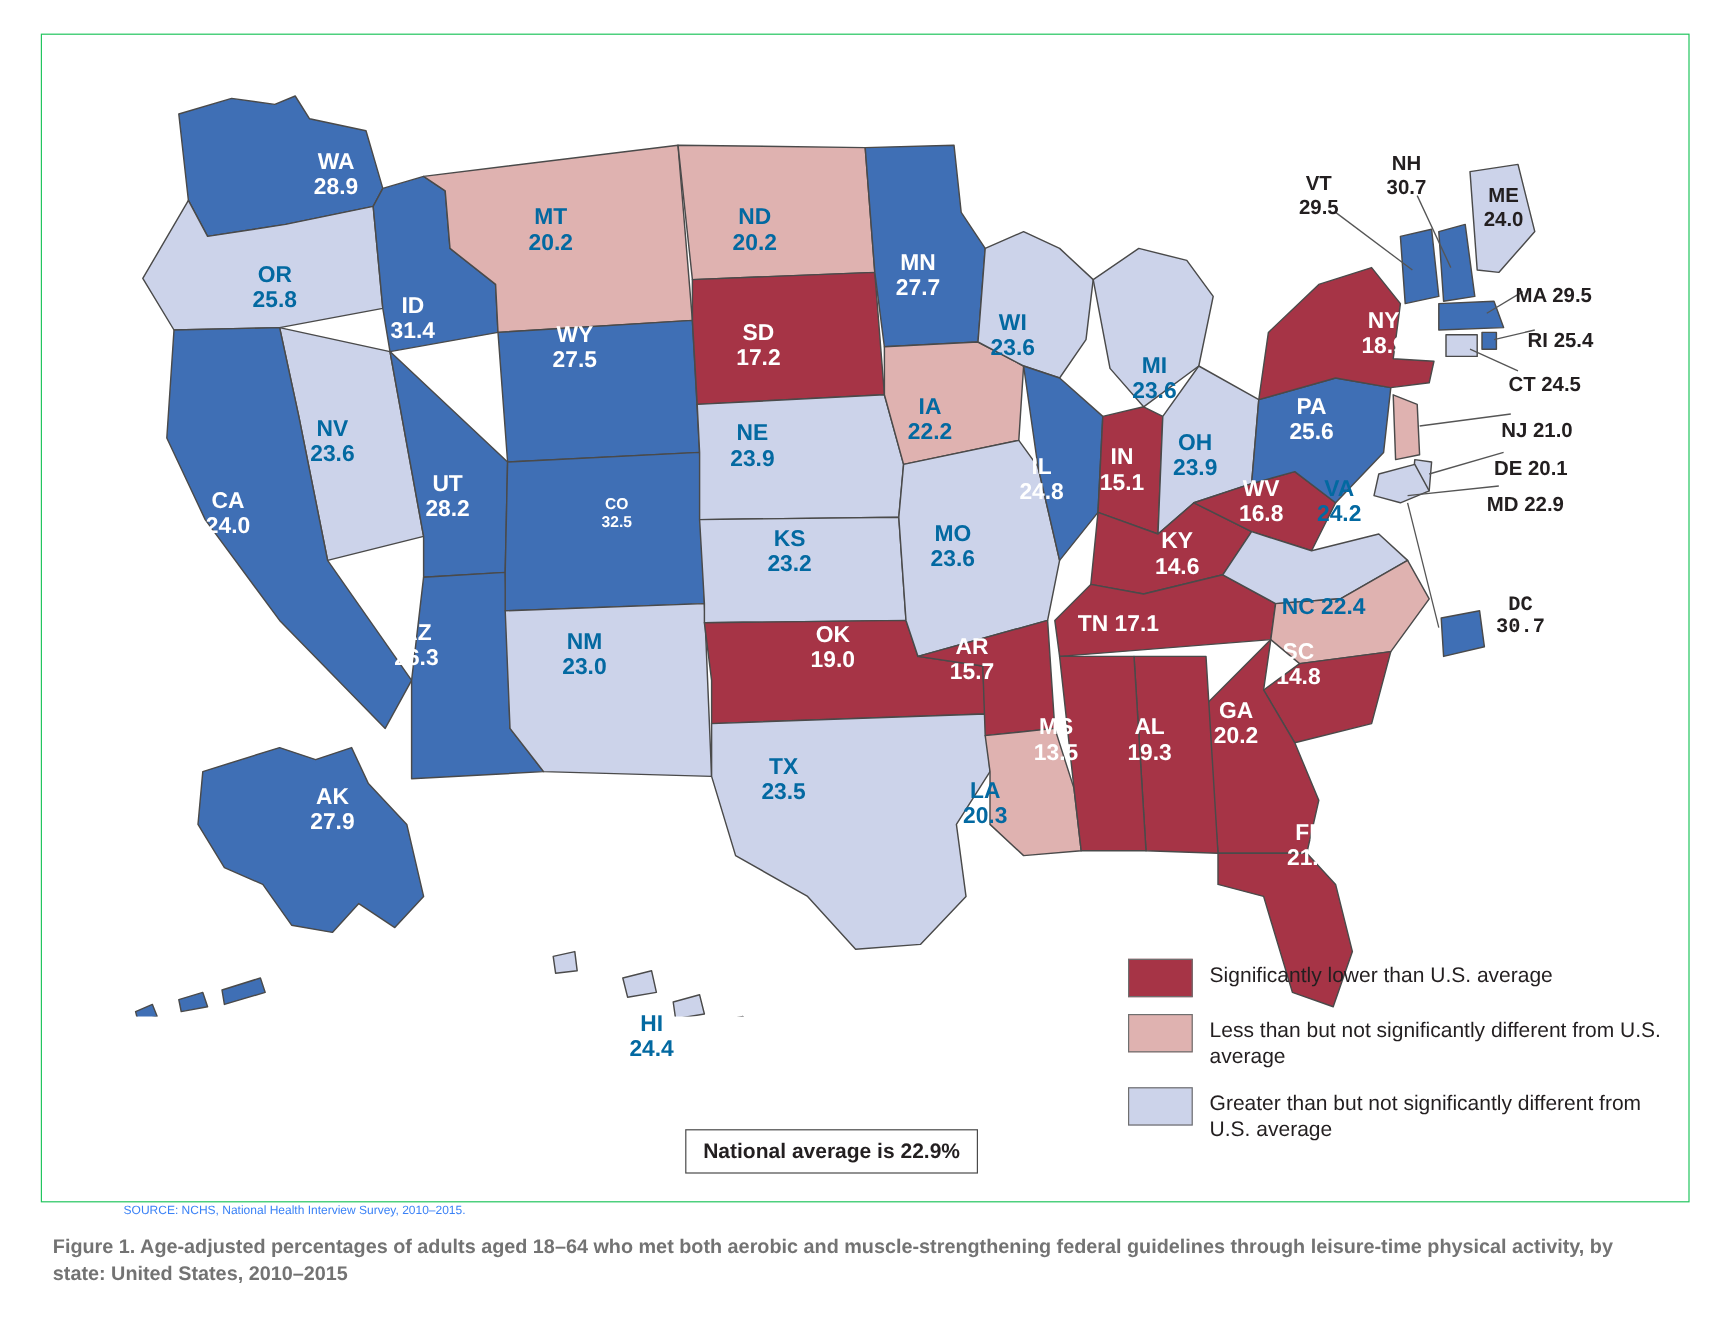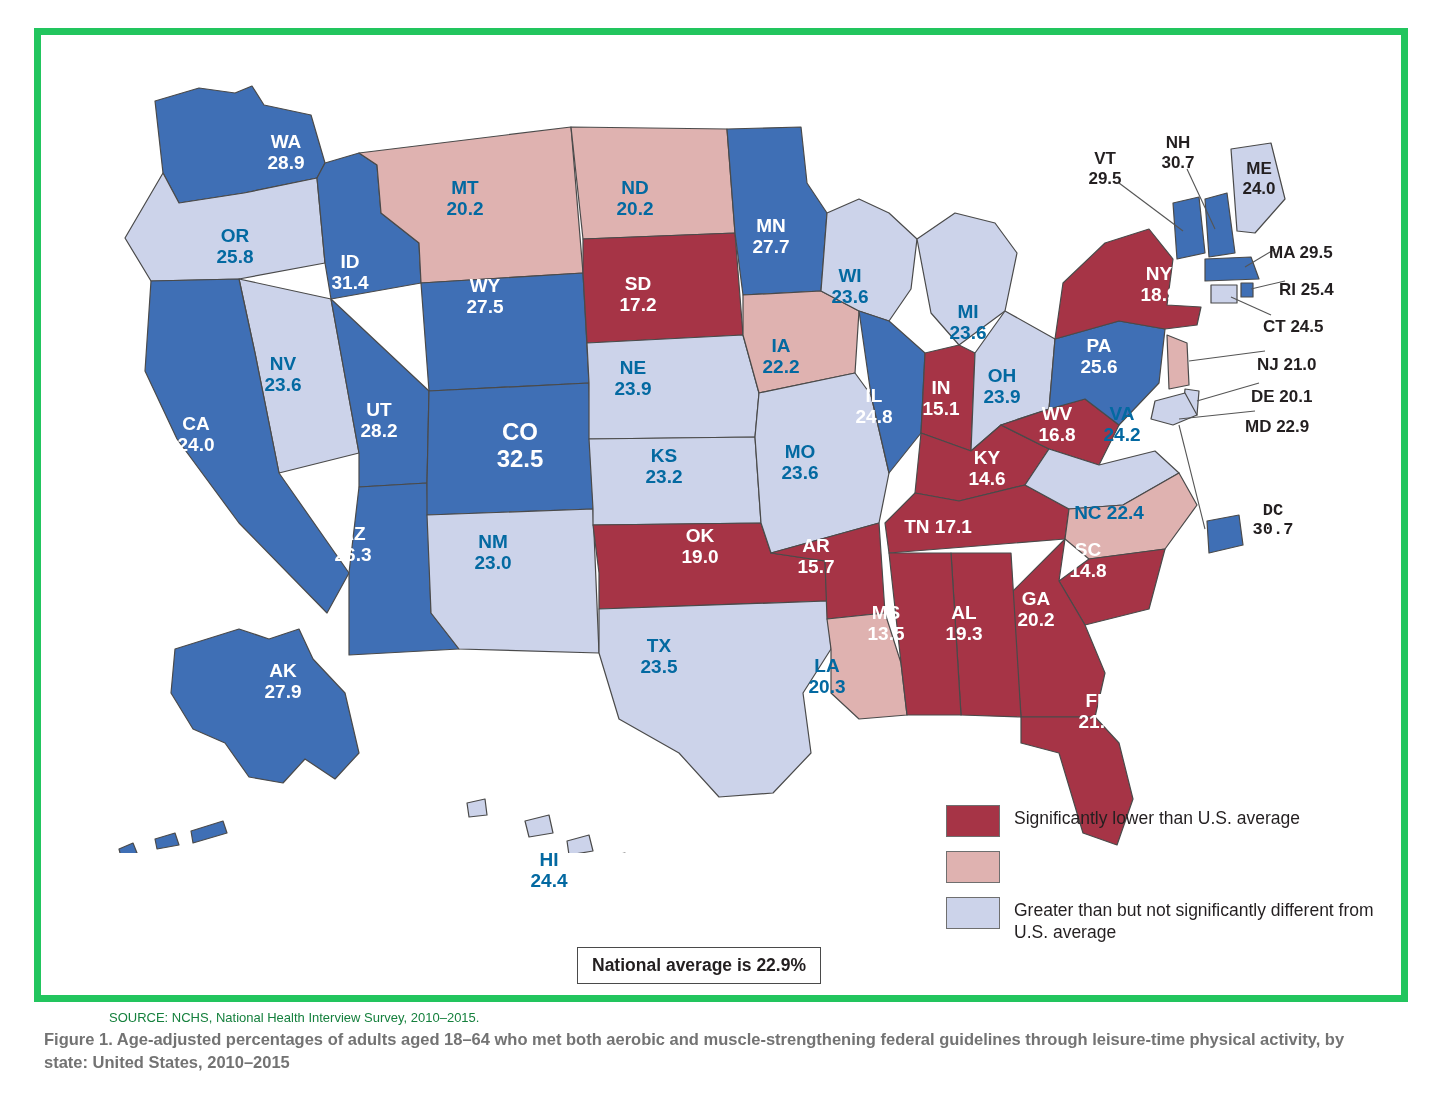--- a/index.html
+++ b/index.html
@@ -1,32 +1,32 @@
 <!DOCTYPE html>
 <html><head>
 <meta charset="utf-8">
 <style>
   html,body{margin:0;padding:0;background:#ffffff;}
   body{font-family:"Liberation Sans",sans-serif;color:#231f20;}
   #page{position:relative;width:1439px;height:1104px;overflow:hidden;background:#fff;}
-  #mapbox{position:absolute;left:34px;top:28px;width:1374px;height:974px;border:7px solid #22c55e;background:#fff;box-sizing:border-box;}
+  #mapbox{position:absolute;left:34px;top:28px;width:1374px;height:974px;border:1px solid #22c55e;background:#fff;box-sizing:border-box;}
   #mapinner{position:absolute;left:0;top:0;width:1374px;height:974px;}
   svg#usmap{position:absolute;left:18px;top:18px;}
   .slab{position:absolute;text-align:center;line-height:1.12;font-weight:bold;pointer-events:none;}
   .slab .ab{display:block;}
   .slab .vl{display:block;}
   .dark{color:#ffffff;}
   .light{color:#0369a1;}
   .leader{stroke:#555;stroke-width:1.1;fill:none;}
   #legend{position:absolute;left:905px;top:770px;width:450px;}
   .lgrow{display:flex;align-items:flex-start;margin-bottom:14px;}
   .sw{width:52px;height:30px;flex:0 0 52px;border:1px solid #6f6f6f;margin-right:14px;}
   .lgtxt{font-size:17.5px;line-height:1.28;color:#231f20;padding-top:2px;}
   #natavg{position:absolute;left:536px;top:912px;border:1px solid #4a4a4a;background:#fff;padding:7px 14px;font-size:17.5px;font-weight:bold;color:#231f20;}
-  #source{position:absolute;left:68px;top:975px;font-size:13px;color:#15803d;}
+  #source{position:absolute;left:68px;top:975px;font-size:10px;color:#3b82f6;}
   #caption{position:absolute;left:44px;top:1028px;width:1340px;font-size:16.5px;font-weight:bold;line-height:1.42;color:#737373;}
   .annot{position:absolute;font-size:17px;font-weight:bold;color:#231f20;white-space:nowrap;}
   .annot.ctr{text-align:center;}
 </style>
 </head>
 <body>
 
 <div id="page">
 
   <div id="mapbox">
@@ -153,21 +153,21 @@
           <span class="vl">27.5</span>
         </div>
       <div class="slab light" style="left:200px;top:318px;width:84px;font-size:19px;">
           <span class="ab">NV</span>
           <span class="vl">23.6</span>
         </div>
       <div class="slab dark" style="left:296px;top:364px;width:84px;font-size:19px;">
           <span class="ab">UT</span>
           <span class="vl">28.2</span>
         </div>
-      <div class="slab dark" style="left:436px;top:384px;width:86px;font-size:24px;">
+      <div class="slab dark" style="left:436px;top:384px;width:86px;font-size:13px;">
           <span class="ab">CO</span>
           <span class="vl">32.5</span>
         </div>
       <div class="slab light" style="left:552px;top:322px;width:80px;font-size:19px;">
           <span class="ab">NE</span>
           <span class="vl">23.9</span>
         </div>
       <div class="slab light" style="left:702px;top:300px;width:76px;font-size:19px;">
           <span class="ab">IA</span>
           <span class="vl">22.2</span>
@@ -288,20 +288,21 @@
 
       <div id="natavg">National average is 22.9%</div>
 
       <div id="legend">
         <div class="lgrow">
           <div class="sw" style="background:#a63446;"></div>
           <div class="lgtxt">Significantly lower than U.S. average</div>
         </div>
         <div class="lgrow">
           <div class="sw" style="background:#dfb2b0;"></div>
+          <div class="lgtxt">Less than but not significantly different from U.S. average</div>
         </div>
         <div class="lgrow">
           <div class="sw" style="background:#ccd3ea;"></div>
           <div class="lgtxt">Greater than but not significantly different from U.S. average</div>
         </div>
       </div>
 
       <div id="source">SOURCE: NCHS, National Health Interview Survey, 2010–2015.</div>
     </div>
   </div>

